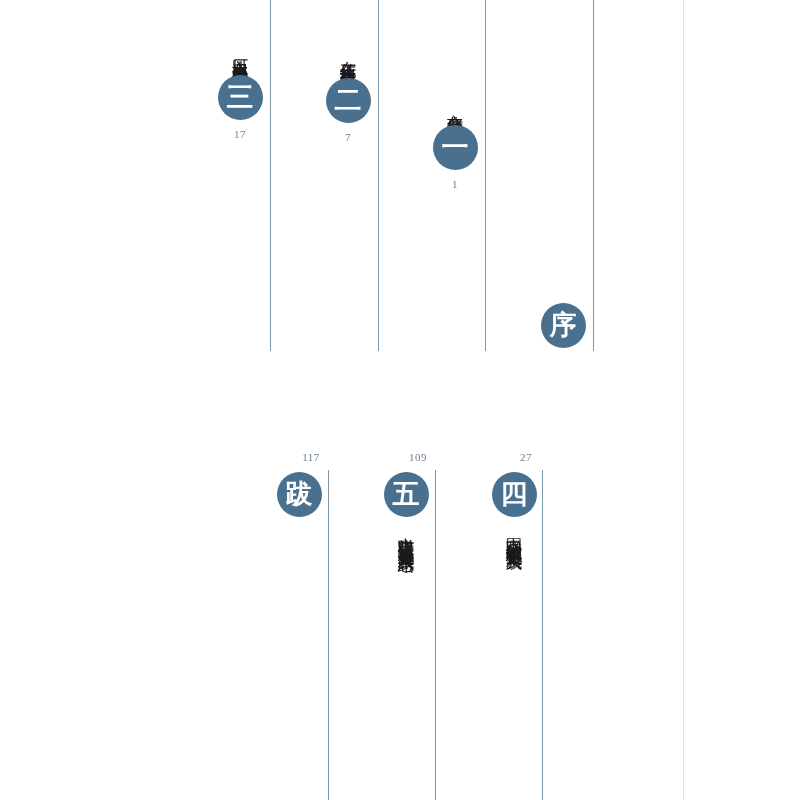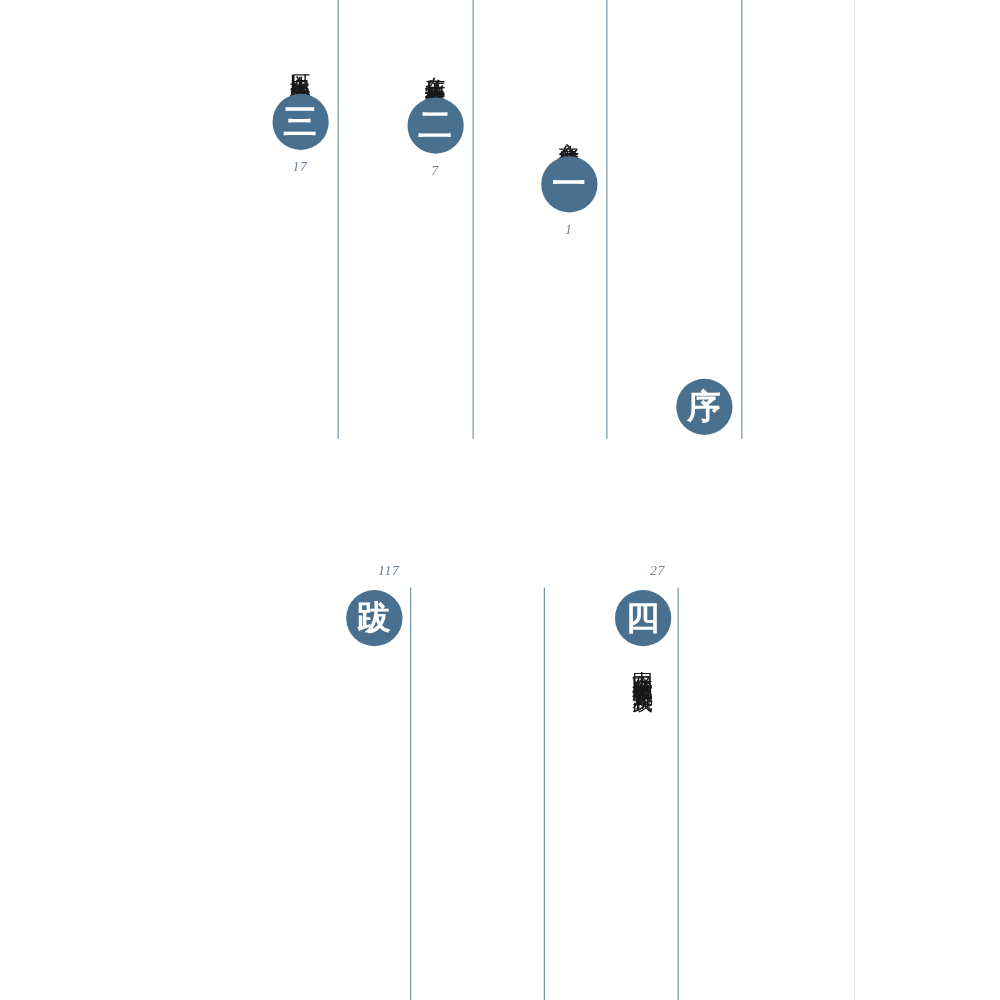--- a/index.html
+++ b/index.html
@@ -68,21 +68,20 @@
     font-family: "Liberation Serif", "DejaVu Serif", serif;
     font-size: 27px;
     font-weight: 700;
     line-height: 1;
     box-sizing: border-box;
   }
 
   .page-num {
     font-family: "Liberation Serif", "DejaVu Serif", serif;
     font-size: 11px;
-    font-style: italic;
     color: #6d8194;
     letter-spacing: 0.5px;
     line-height: 1;
   }
 
   
   .entry.top .entry-title { margin-bottom: 6px; }
   .entry.top .page-num { margin-top: 9px; }
 
   
@@ -124,20 +123,25 @@
 
   <div class="entry top" style="left:531px;top:303px;">
     <div class="chapter-badge">序</div>
   </div>
 
   <div class="entry bottom" style="left:267px;top:452px;">
     <div class="page-num">117</div>
     <div class="chapter-badge">跋</div>
   </div>
 
+  <div class="entry bottom" style="left:374px;top:452px;">
+    <div class="page-num">109</div>
+    <div class="chapter-badge">五</div>
+    <div class="entry-title">中联模式下城镇有机更新实践总结</div>
+  </div>
 
   <div class="entry bottom" style="left:482px;top:452px;">
     <div class="page-num">27</div>
     <div class="chapter-badge">四</div>
     <div class="entry-title">中国联合的城镇有机更新实践</div>
   </div>
 
 </div>
 
 </body></html>

